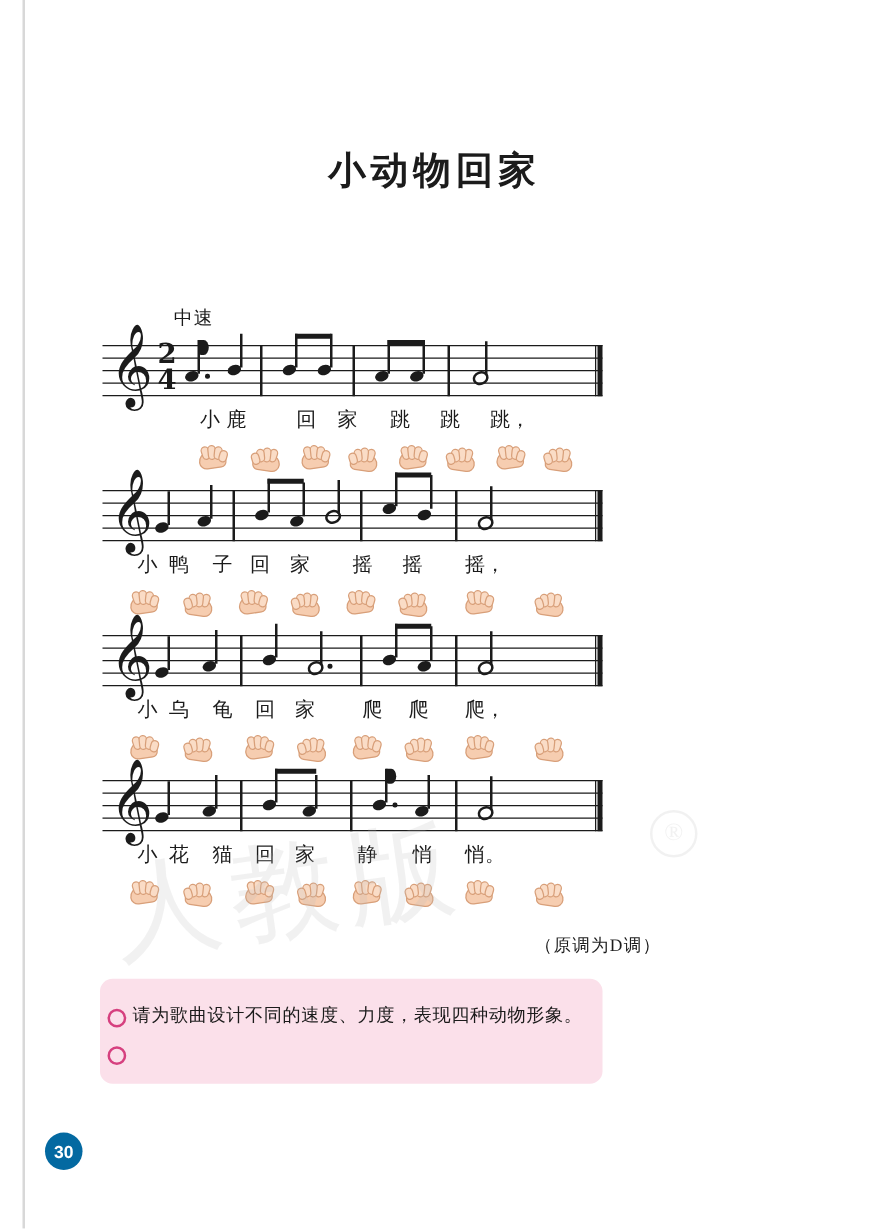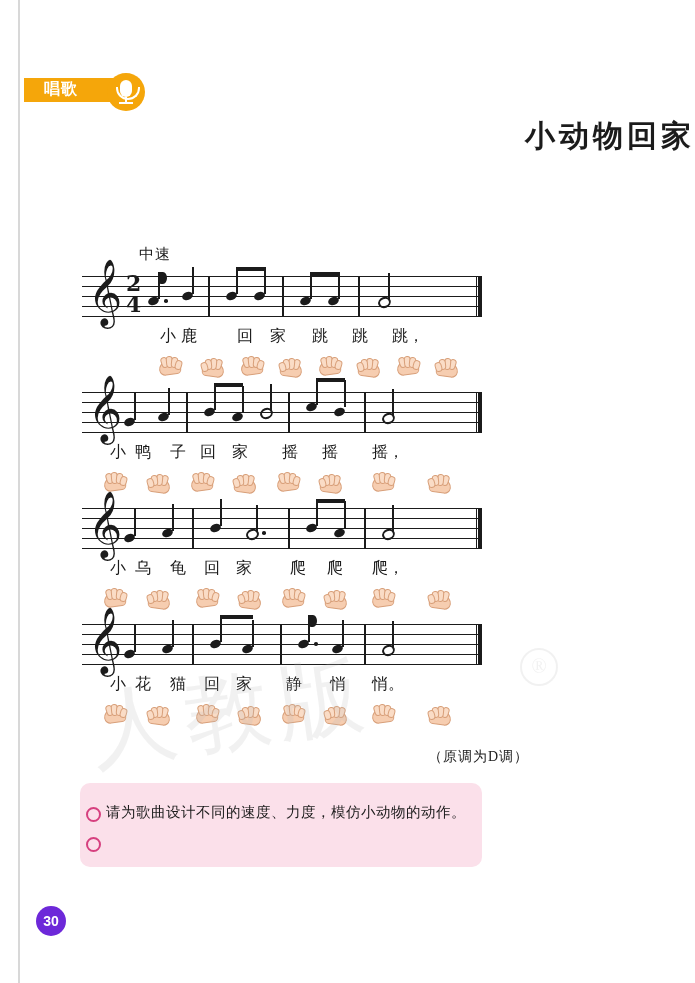--- a/index.html
+++ b/index.html
@@ -93,21 +93,21 @@
     border: 2px solid #ffffff;
     border-top: none;
     border-radius: 0 0 12px 12px;
   }
   
   .song-title {
     position: absolute;
     left: 0;
     top: 116px;
     width: 695px;
-    text-align: right;
+    text-align: center;
     font-family: "DejaVu Serif", serif;
     font-size: 30px;
     font-weight: bold;
     color: #1b1b1b;
     letter-spacing: 4px;
   }
   
   .credits {
     position: absolute;
     right: 205px;
@@ -355,45 +355,36 @@
     background: #fbe0ea;
   }
   
   .page-num {
     position: absolute;
     left: 36px;
     top: 906px;
     width: 30px;
     height: 30px;
     border-radius: 50%;
-    background: #6d28d9;
+    background: #0369a1;
     color: #ffffff;
     font-family: "Liberation Sans", sans-serif;
     font-size: 14px;
     font-weight: bold;
     text-align: center;
     line-height: 30px;
   }
 </style>
 </head>
 <body>
 
 <div class="page">
 
   <div class="left-rule"></div>
 
-  <div class="section-tag">
-    <div class="bar"></div>
-    <div class="tag-label">唱歌</div>
-    <div class="circle"></div>
-    <div class="mic"></div>
-    <div class="mic-arc"></div>
-    <div class="mic-stem"></div>
-    <div class="mic-base"></div>
-  </div>
 
   <div class="song-title">小动物回家</div>
 
 
   <div class="tempo">中速</div>
 
   <div class="system" style="top:276px;">
     <div class="staff">
       <div class="line l0"></div>
       <div class="line l1"></div>
@@ -808,21 +799,21 @@
   <div class="watermark">
     <div class="wm-text">人教版</div>
     <div class="wm-r">®</div>
   </div>
 
   <div class="orig-key">（原调为D调）</div>
 
   <div class="activity-box">
     <div class="activity-item i0">
       <span class="bullet"></span>
-      <span>请为歌曲设计不同的速度、力度，模仿小动物的动作。</span>
+      <span>请为歌曲设计不同的速度、力度，表现四种动物形象。</span>
     </div>
     <div class="activity-item i1">
       <span class="bullet"></span>
     </div>
   </div>
 
   <div class="page-num">30</div>
 
 </div>
 

